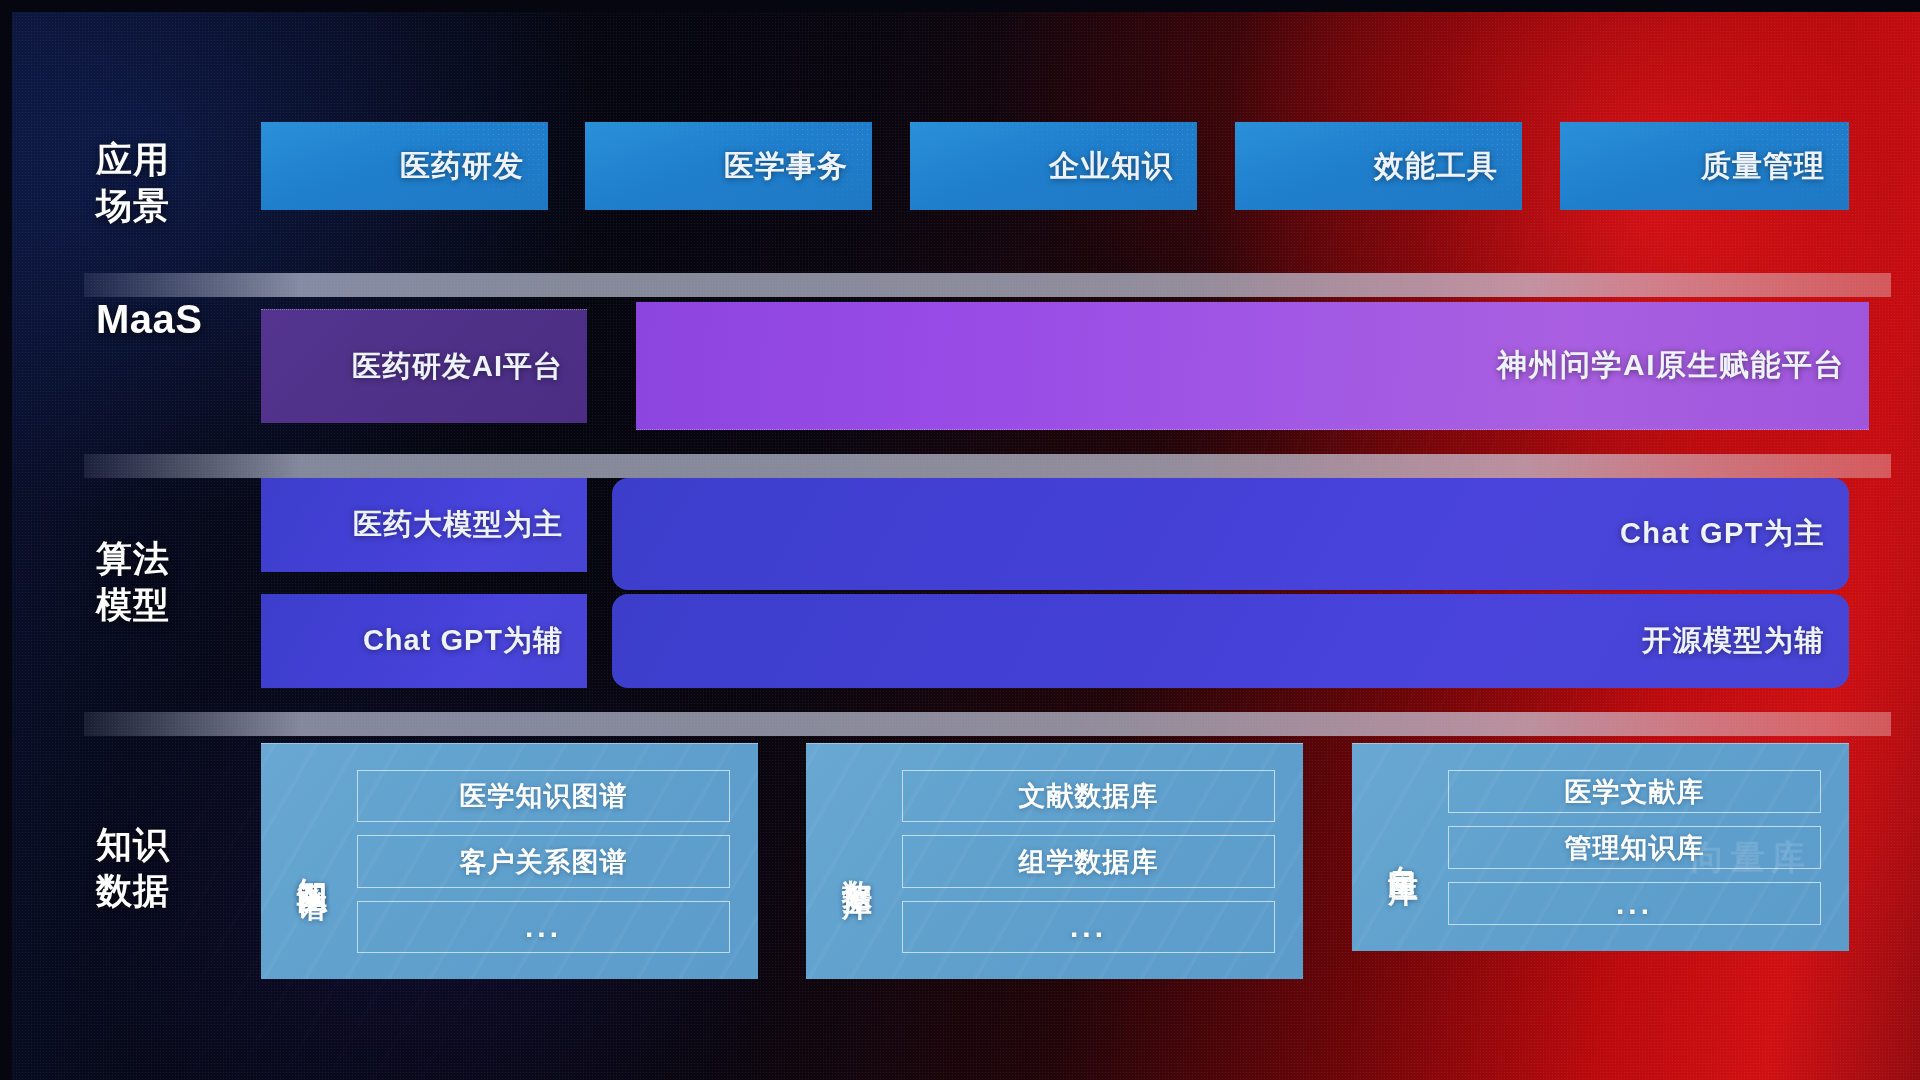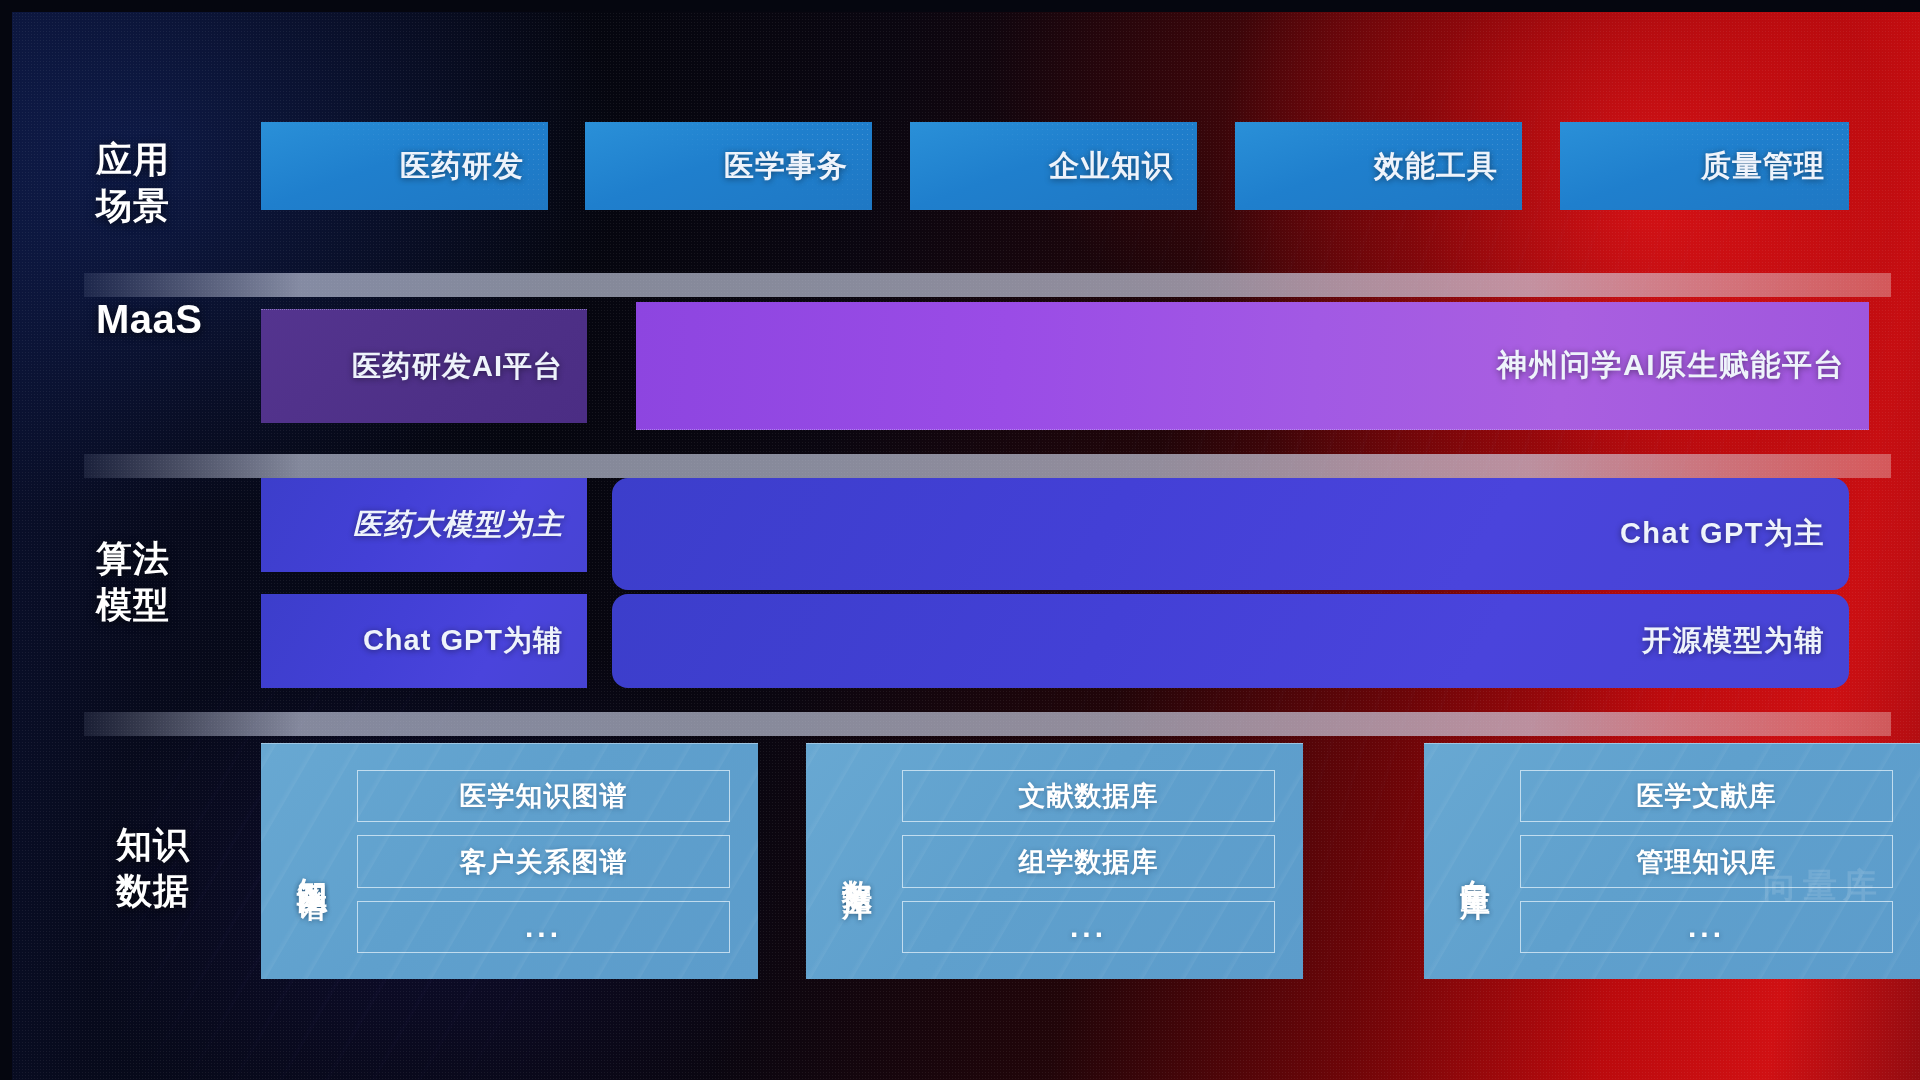--- a/index.html
+++ b/index.html
@@ -249,37 +249,37 @@
   </div>
   <div class="box maas-right" style="left:604px; top:290px; width:1233px; height:128px;">
     <span>神州问学AI原生赋能平台</span>
   </div>
 
   <div class="divider" style="top:442px;"></div>
 
   <div class="row-label" style="top:512px;">算法
 模型</div>
 
-  <div class="box algo-box" style="left:249px; top:466px; width:326px; height:94px;font-style:italic;">
+  <div class="box algo-box" style="left:249px; top:466px; width:326px; height:94px;">
     <span>医药大模型为主</span>
   </div>
   <div class="box algo-box wide" style="left:600px; top:466px; width:1237px; height:112px;">
     <span>Chat GPT为主</span>
   </div>
 
   <div class="box algo-box" style="left:249px; top:582px; width:326px; height:94px;">
     <span>Chat GPT为辅</span>
   </div>
   <div class="box algo-box wide" style="left:600px; top:582px; width:1237px; height:94px;">
     <span>开源模型为辅</span>
   </div>
 
   <div class="divider" style="top:700px;"></div>
 
-  <div class="row-label" style="top:798px;margin-left:20px;">知识
+  <div class="row-label" style="top:798px;">知识
 数据</div>
 
   <div class="kpanel" style="left:249px; top:731px; width:497px; height:236px;">
     <div class="sheen"></div>
     <div class="kpanel-title">知识图谱</div>
     <div class="kpanel-items">
       <div class="kitem">医学知识图谱</div>
       <div class="kitem">客户关系图谱</div>
       <div class="kitem ellipsis">...</div>
     </div>
@@ -288,21 +288,21 @@
   <div class="kpanel" style="left:794px; top:731px; width:497px; height:236px;">
     <div class="sheen"></div>
     <div class="kpanel-title">数据库</div>
     <div class="kpanel-items">
       <div class="kitem">文献数据库</div>
       <div class="kitem">组学数据库</div>
       <div class="kitem ellipsis">...</div>
     </div>
   </div>
 
-  <div class="kpanel" style="left:1412px; top:731px; width:497px; height:236px;">
+  <div class="kpanel" style="left:1340px; top:731px; width:497px; height:208px;">
     <div class="sheen"></div>
     <div class="watermark">向量库</div>
     <div class="kpanel-title">向量库</div>
     <div class="kpanel-items">
       <div class="kitem">医学文献库</div>
       <div class="kitem">管理知识库</div>
       <div class="kitem ellipsis">...</div>
     </div>
   </div>
 

